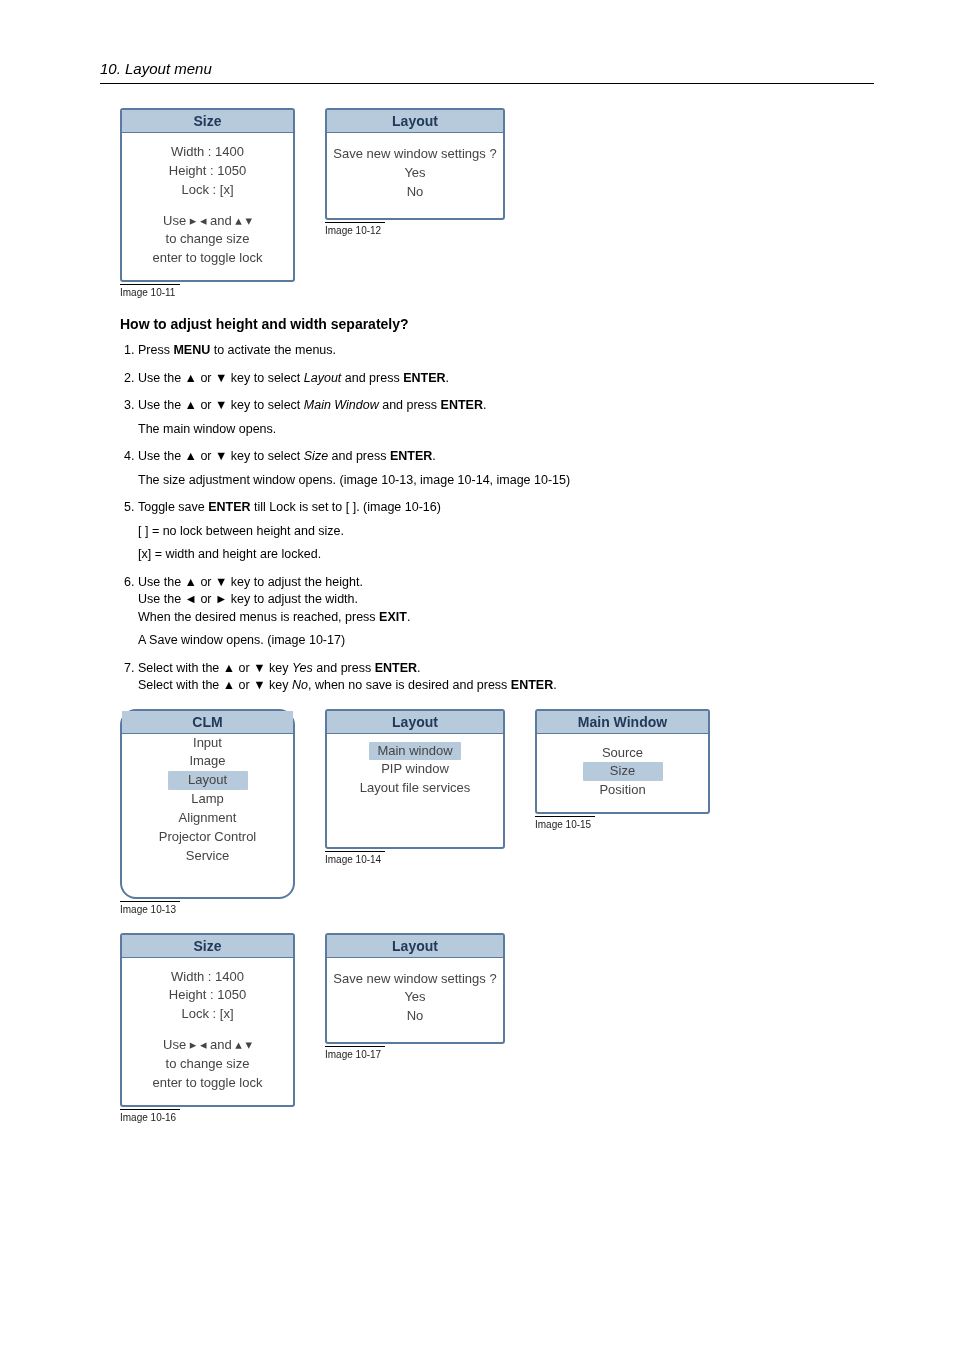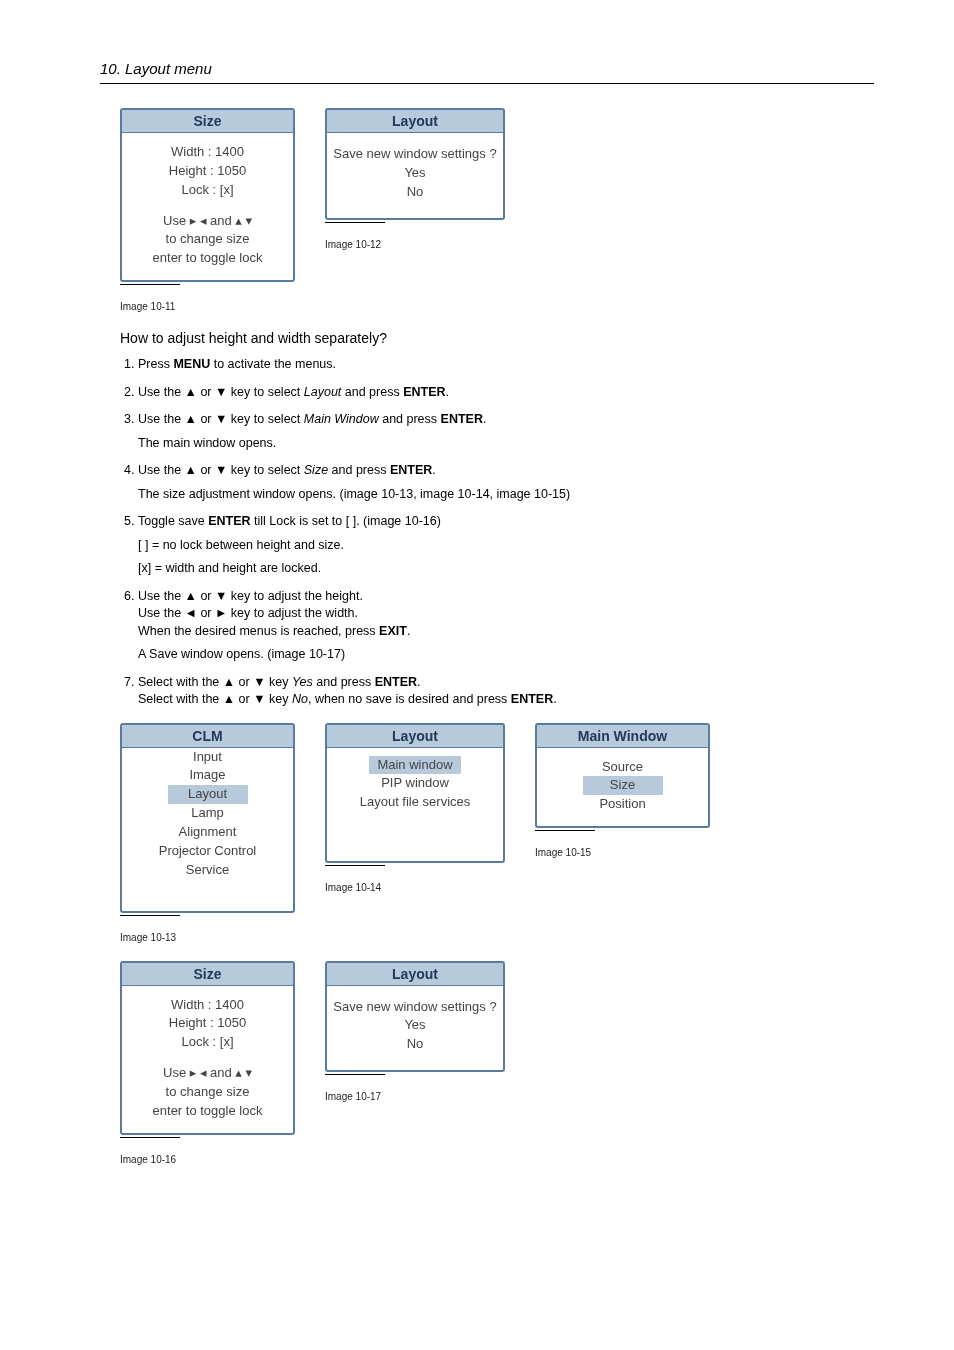--- a/index.html
+++ b/index.html
@@ -57,28 +57,28 @@
     background: #b7cadc;
     padding: 0 8px;
     border-radius: 1px;
     min-width: 80px;
   }
   .win-body div { white-space: pre-wrap; }
   .caption {
     font-size: 10px;
     color: #222;
     border-top: 1px solid #000;
-    padding-top: 16px;
+    padding-top: 2px;
     margin-top: 2px;
     width: fit-content;
     min-width: 60px;
   }
   h3.subhead {
     font-size: 14px;
-    font-weight: normal;
+    font-weight: bold;
     margin: 18px 0 10px 20px;
   }
   ol.steps {
     list-style: decimal;
     margin: 0 0 0 20px;
     padding-left: 18px;
   }
   ol.steps > li {
     margin-bottom: 10px;
     font-size: 12.5px;
@@ -165,21 +165,21 @@
       <div class="sub">A Save window opens. (image 10-17)</div>
     </li>
     <li>
       <span>Select with the ▲ or ▼ key </span><span class="i">Yes</span><span> and press </span><span class="b">ENTER</span><span>.</span><br>
       <span>Select with the ▲ or ▼ key </span><span class="i">No</span><span>, when no save is desired and press </span><span class="b">ENTER</span><span>.</span>
     </li>
   </ol>
 
   <div class="figrow" style="margin-top:14px;">
     <div class="figcell">
-      <div class="win" style="min-height:190px;">
+      <div class="win" style="min-height:190px;border-radius:16px;">
         <div class="win-title">CLM</div>
         <div class="win-body" style="padding-top:0;">
           <div>Input</div>
           <div>Image</div>
           <div><span class="sel">Layout</span></div>
           <div>Lamp</div>
           <div>Alignment</div>
           <div>Projector Control</div>
           <div>Service</div>
         </div>

